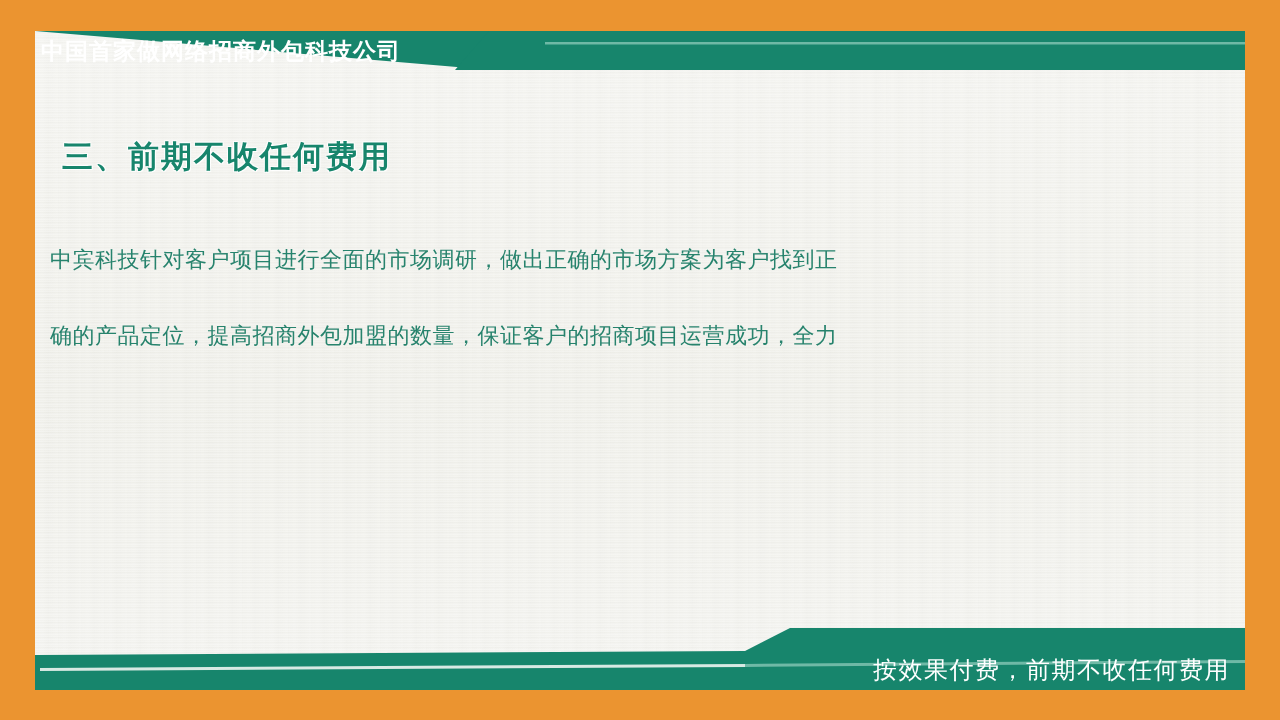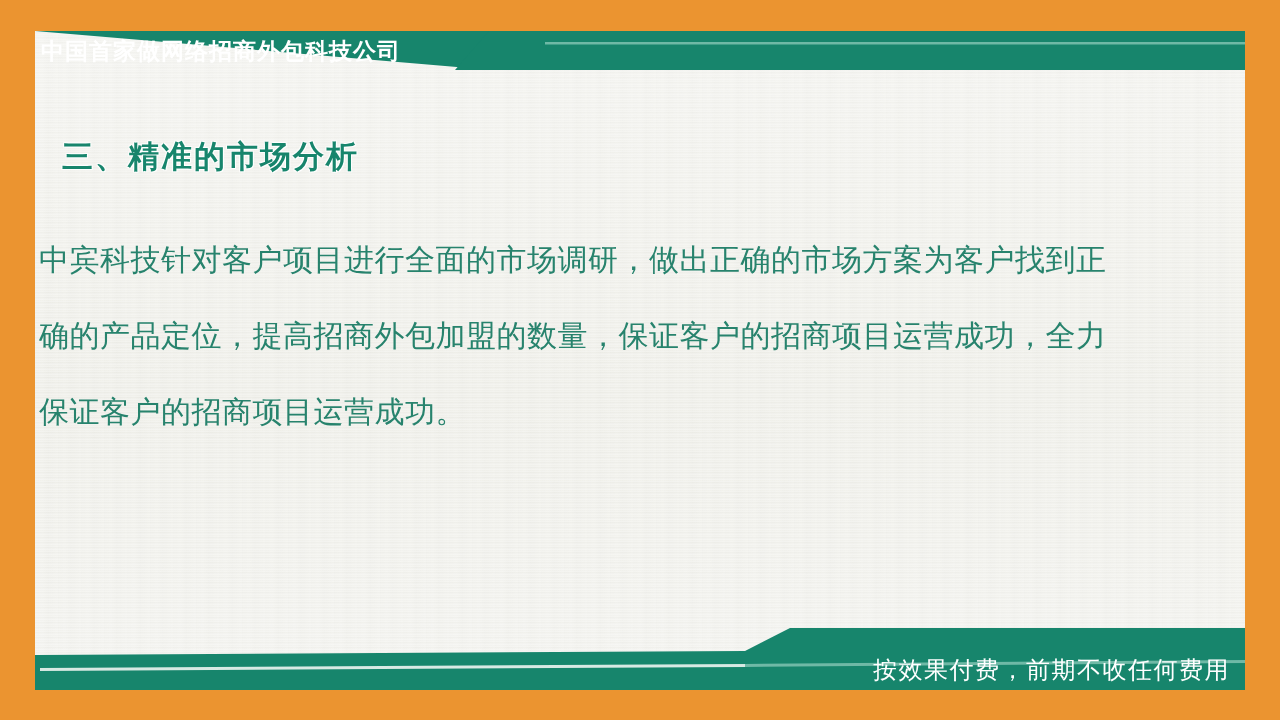--- a/index.html
+++ b/index.html
@@ -86,25 +86,25 @@
     white-space: nowrap;
     text-shadow:
       1px 1px 0 rgba(255,255,255,0.95),
       -1px -1px 0 rgba(255,255,255,0.75),
       1px -1px 0 rgba(255,255,255,0.75),
       -1px 1px 0 rgba(255,255,255,0.75);
     z-index: 4;
   }
   #body-text {
     position: absolute;
-    left: 39px;
+    left: 50px;
     top: 222px;
     width: 1140px;
     font-family: "Liberation Serif", "DejaVu Serif", serif;
-    font-size: 30px;
+    font-size: 22px;
     color: #27836d;
     line-height: 76px;
     letter-spacing: 0.5px;
     text-align: justify;
     text-justify: inter-ideograph;
     z-index: 4;
   }
   #body-text p { margin: 0; }
 </style>
 </head>
@@ -120,26 +120,25 @@
     <polygon points="35,31 545,31 545,68 490,68 490,31" fill="#17856c"></polygon>
 
     <polygon points="490,68 545,68 545,31 490,31" fill="#17856c"></polygon>
     <polygon points="489,31 545,31 545,70 455,70" fill="#17856c"></polygon>
 
     <rect x="545" y="42" width="700" height="2.5" fill="#6fb9a6"></rect>
   </svg>
 
   <div id="header-title">中国首家做网络招商外包科技公司</div>
 
-  <div id="section-heading">三、精准的市场分析</div>
+  <div id="section-heading">三、前期不收任何费用</div>
 
   <div id="body-text">
     <p>中宾科技针对客户项目进行全面的市场调研，做出正确的市场方案为客户找到正</p>
     <p>确的产品定位，提高招商外包加盟的数量，保证客户的招商项目运营成功，全力</p>
-    <p>保证客户的招商项目运营成功。</p>
   </div>
 
   <svg id="footer-band" viewBox="0 0 1280 110" preserveAspectRatio="none">
 
     <polygon points="35,45 745,41 790,18 1245,18 1245,80 35,80" fill="#17856c"></polygon>
 
     <polygon points="40,58 745,54 745,57 40,61" fill="#d8e9e3"></polygon>
     <polygon points="745,54 1245,50 1245,53 745,57" fill="#6fb9a6"></polygon>
   </svg>
 

